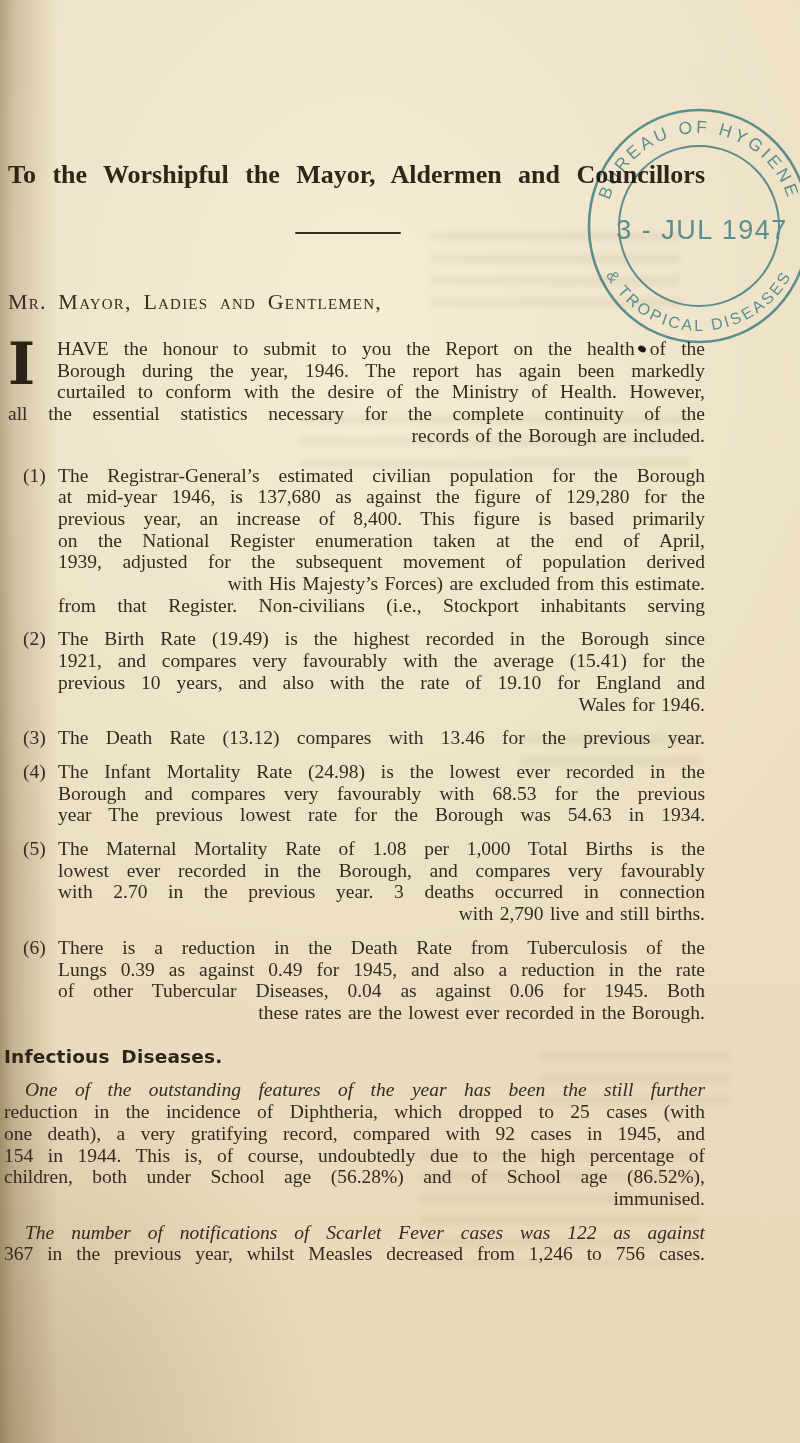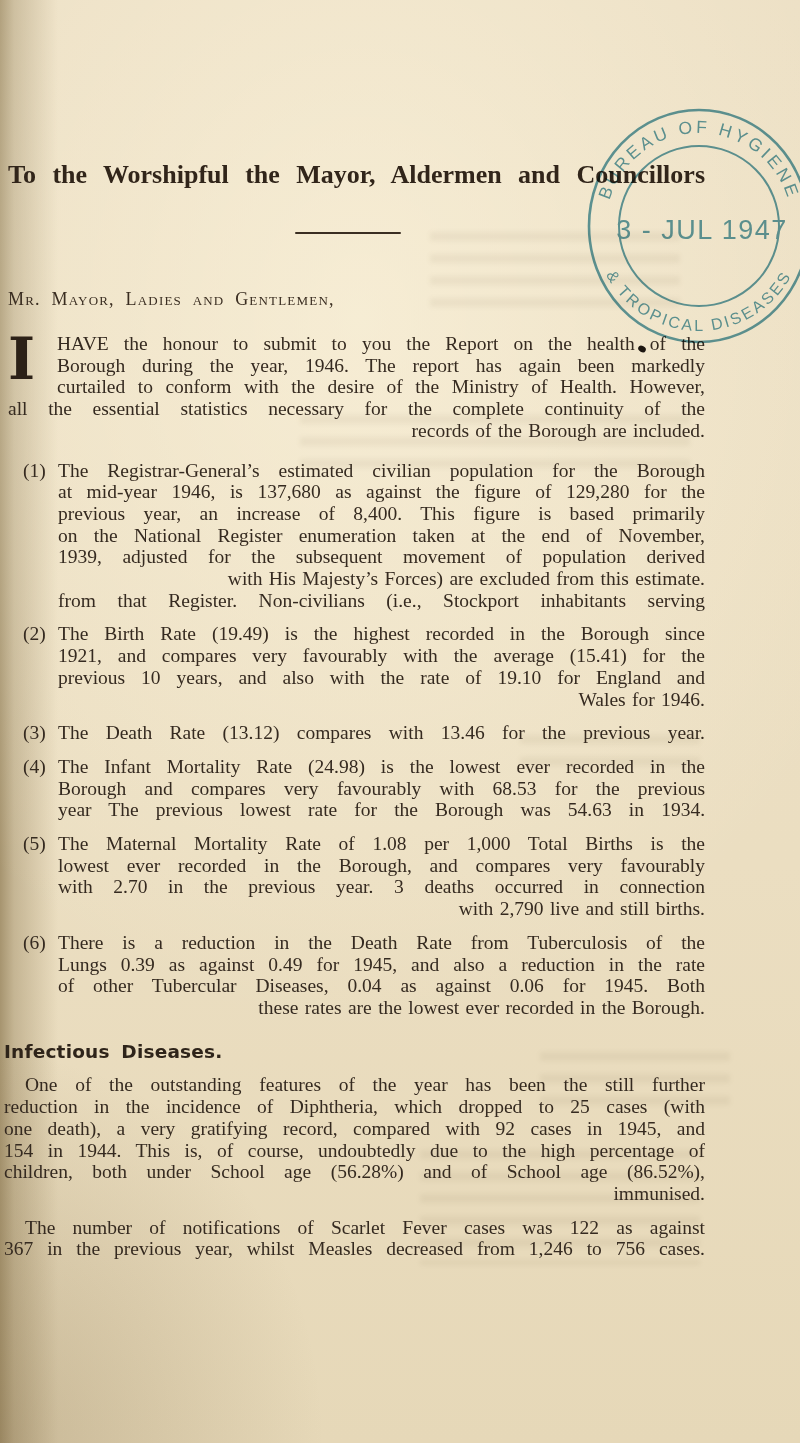--- a/index.html
+++ b/index.html
@@ -14,37 +14,37 @@
     color:#352a20;
   }
   
   .ghost{position:absolute;filter:blur(2.5px);opacity:.07;
     background:repeating-linear-gradient(180deg,#6b5b3a 0 9px,transparent 9px 22px);}
   .doc{position:absolute;left:8px;right:95px;top:0;}
   .title{padding-top:160px;font-size:26px;line-height:30px;font-weight:bold;color:#31251a;}
   .t1{text-align:justify;text-align-last:justify;}
   .t2{text-align:center;letter-spacing:.5px;word-spacing:3px;}
   .rule{height:2px;width:106px;background:#3a2e22;margin:42px auto 0 287px;border-radius:1px;}
-  .salutation{margin-top:55px;font-variant-caps:small-caps;font-size:18px;
+  .salutation{margin-top:55px;font-variant-caps:small-caps;font-size:22px;
     letter-spacing:1.2px;word-spacing:5px;color:#3a2d21;}
   .bodytext{font-size:19.5px;line-height:21.7px;word-spacing:1.5px;}
   .ln{white-space:normal;}
   .j{text-align:justify;text-align-last:justify;}
   .l{text-align:right;}
   .intro{margin-top:23px;}
   .dropcap{float:left;width:49px;height:64px;font-size:58px;line-height:52px;
     font-weight:bold;font-family:"DejaVu Serif", serif;color:#2c211733;color:#2c2117;}
   .para{margin-top:12px;}
   .numbered{position:relative;padding-left:50px;margin-top:12px;}
   .numbered.first{margin-top:18px;}
   .marker{position:absolute;left:15px;top:0;font-size:19.5px;line-height:21.7px;}
   .sect-head{margin-top:22px;font-family:"DejaVu Sans", sans-serif;font-weight:bold;
     font-size:18.5px;letter-spacing:.2px;word-spacing:5px;color:#2e241a;margin-left:-4px;}
   .flush{margin-left:-4px;}
-  .indent1{text-indent:21px;}
+  .indent1{text-indent:21px;font-style:italic;}
   .stamp{position:absolute;left:586px;top:107px;mix-blend-mode:multiply;opacity:.82;}
   .inkdot{position:absolute;left:638px;top:346px;width:8px;height:6px;background:#1c1610;
     border-radius:50%;transform:rotate(28deg);}
 </style>
 </head>
 <body>
 
 <div class="page">
 
   <div class="ghost" style="left:430px;top:232px;width:250px;height:78px;"></div>
@@ -70,21 +70,21 @@
         <div class="ln j">curtailed to conform with the desire of the Ministry of Health.  However,</div>
         <div class="ln j">all the essential statistics necessary for the complete continuity of the</div>
         <div class="ln l">records of the Borough are included.</div>
       </div>
 
       <div class="numbered first">
         <span class="marker">(1)</span>
         <div class="ln j">The Registrar-General’s estimated civilian population for the Borough</div>
         <div class="ln j">at mid-year 1946, is 137,680 as against the figure of 129,280 for the</div>
         <div class="ln j">previous year, an increase of 8,400.  This figure is based primarily</div>
-        <div class="ln j">on the National Register enumeration taken at the end of November,</div>
+        <div class="ln j">on the National Register enumeration taken at the end of April,</div>
         <div class="ln j">1939, adjusted for the subsequent movement of population derived</div>
         <div class="ln l">with His Majesty’s Forces) are excluded from this estimate.</div>
         <div class="ln j">from that Register.  Non-civilians (i.e., Stockport inhabitants serving</div>
       </div>
 
       <div class="numbered">
         <span class="marker">(2)</span>
         <div class="ln j">The Birth Rate (19.49) is the highest recorded in the Borough since</div>
         <div class="ln j">1921, and compares very favourably with the average (15.41) for the</div>
         <div class="ln j">previous 10 years, and also with the rate of 19.10 for England and</div>

